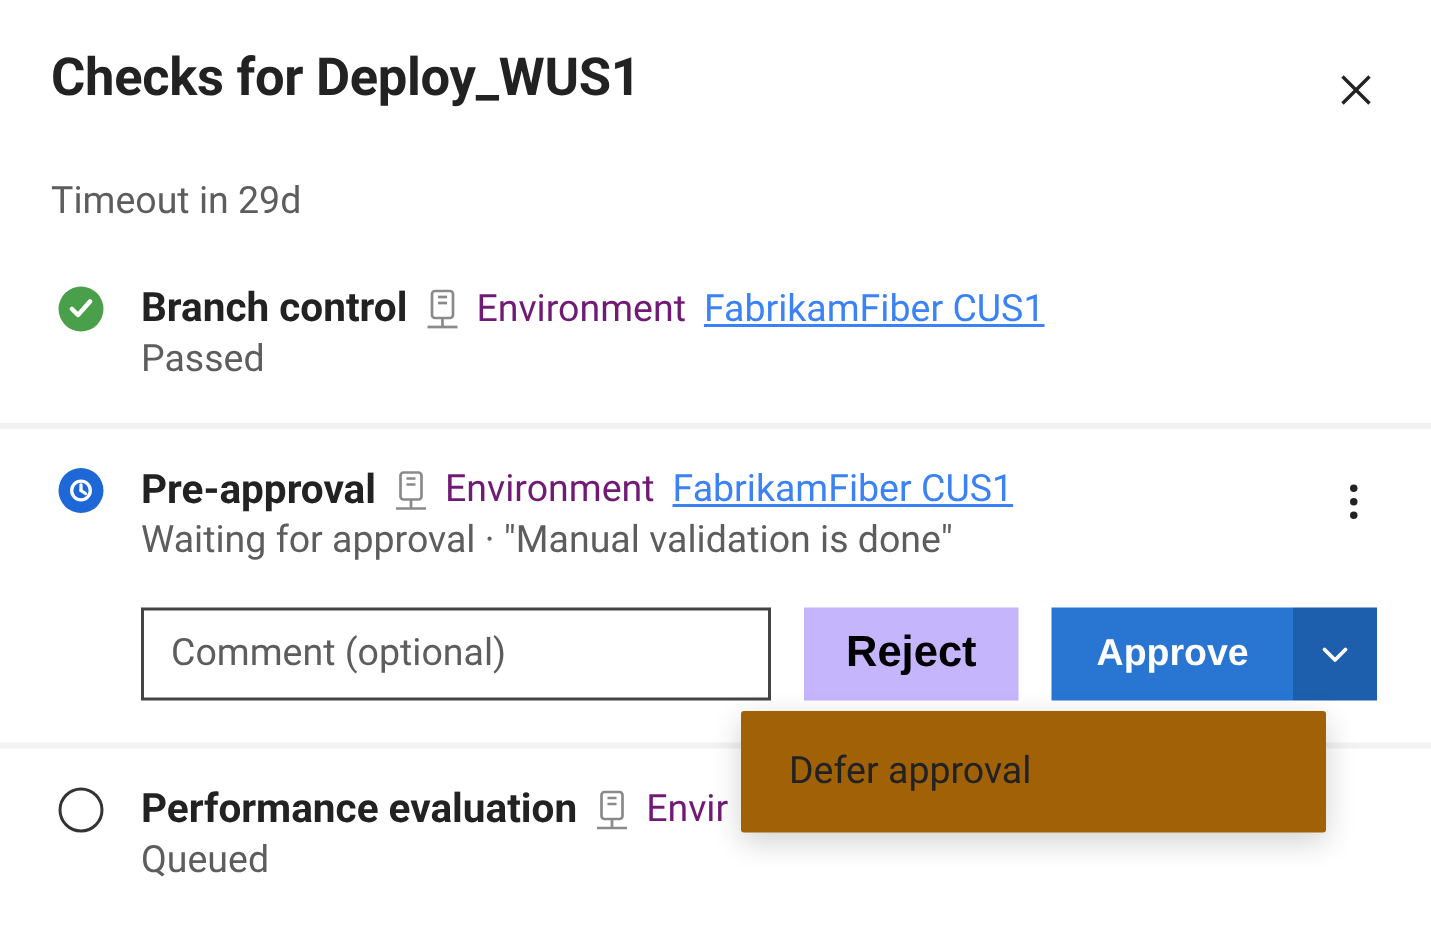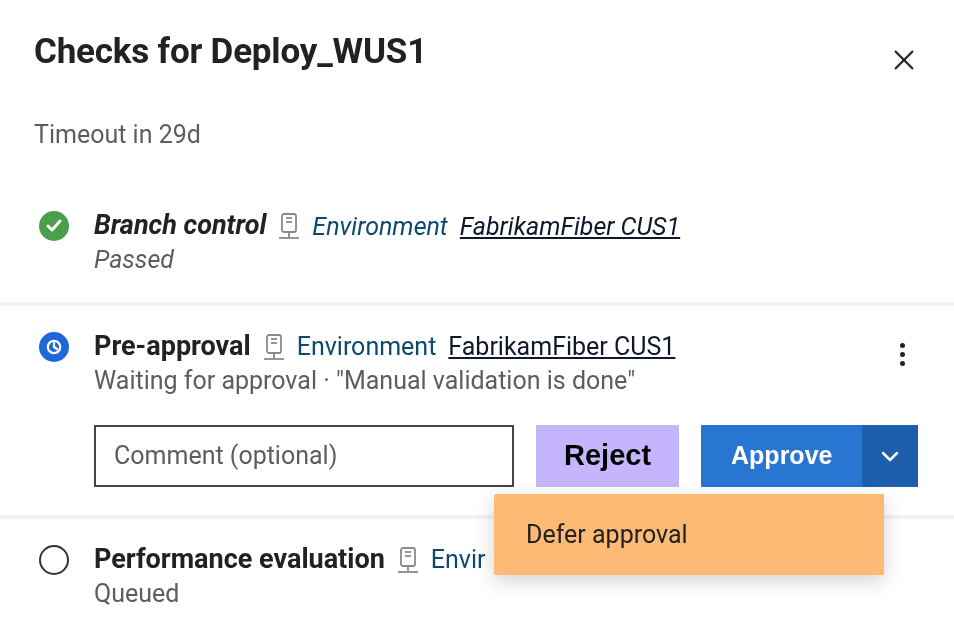--- a/index.html
+++ b/index.html
@@ -23,34 +23,34 @@
     .timeout { font-size: 25px; font-weight:400; color:#5d5d5d; margin-top:16px; }
     .close-btn { width:40px; height:40px; display:flex; align-items:center; justify-content:center; cursor:pointer; margin-top:8px; margin-right:-4px; }
 
     
     .check-row {
       display:flex;
       gap:20px;
       padding: 0 34px;
       margin-top: 24px;
     }
-    .first-row { margin-top: 60px; font-style: italic; }
+    .first-row { margin-top: 40px; }
 
     .status-col { width:40px; flex:none; display:flex; justify-content:center; padding-top:2px; }
     .body-col { flex:1; min-width:0; }
 
     .status-circle { width:30px; height:30px; border-radius:50%; display:flex; align-items:center; justify-content:center; }
     .status-success { background:#4aa04a; }
     .status-waiting { background:#1d67d6; }
     .status-empty { width:30px; height:30px; border:2.5px solid #333; border-radius:50%; }
 
     .title-line { display:flex; align-items:center; gap:12px; flex-wrap:wrap; font-size:25px; line-height:1.25; }
     .check-title { font-weight:700; font-size:27px; }
-    .env-word { color:#0c4a6e; font-weight:400; }
-    .env-link { color:#0f172a; text-decoration:underline; font-weight:400; cursor:pointer; }
+    .env-word { color:#701a75; font-weight:400; }
+    .env-link { color:#3b82f6; text-decoration:underline; font-weight:400; cursor:pointer; }
     .sub-line { font-size:25px; color:#5d5d5d; margin-top:2px; }
 
     .separator { height:4px; background:#f2f2f2; margin-top:28px; }
 
     .pre-row-head { display:flex; align-items:flex-start; }
     .pre-row-head .title-stack { flex:1; }
     .kebab { width:36px; height:36px; display:flex; flex-direction:column; align-items:center; justify-content:center; gap:4px; cursor:pointer; margin-top:6px; }
     .kebab span { width:5px; height:5px; border-radius:50%; background:#222; }
 
     
@@ -100,21 +100,21 @@
       background:#1d5fad;
       display:flex;
       align-items:center;
       justify-content:center;
       cursor:pointer;
     }
 
     
     .dropdown {
       position:absolute;
-      background:#fdba74;
+      background:#a16207;
       box-shadow:0 6px 20px rgba(0,0,0,0.18);
       border-radius:2px;
       padding:10px 0;
       z-index:10;
     }
     .dropdown-item {
       padding:16px 32px;
       font-size:25px;
       cursor:pointer;
       white-space:nowrap;

